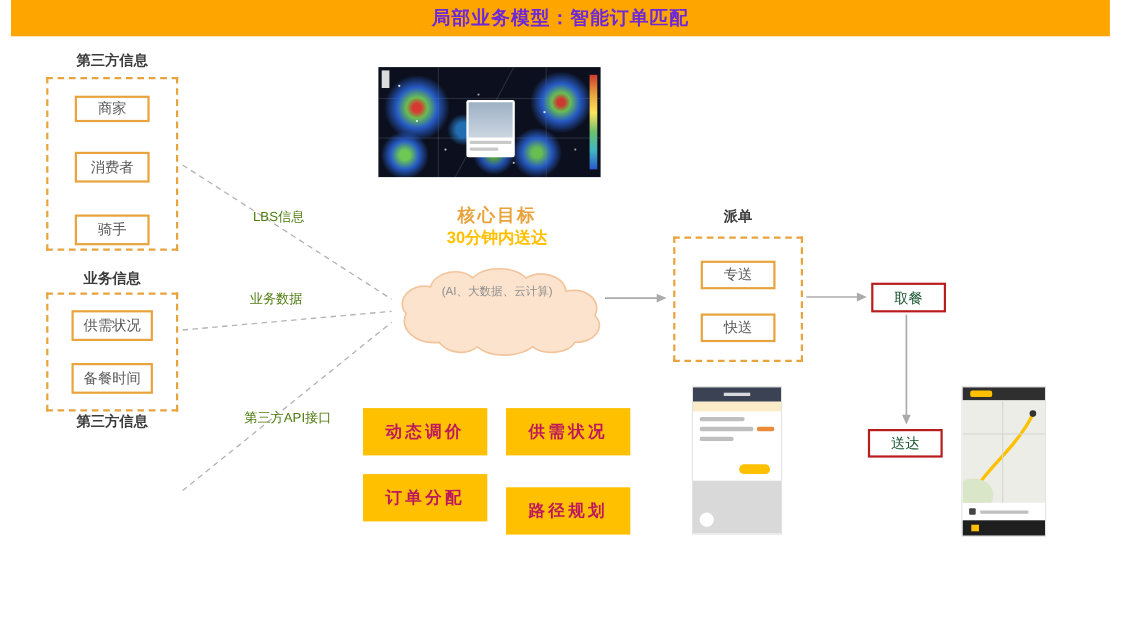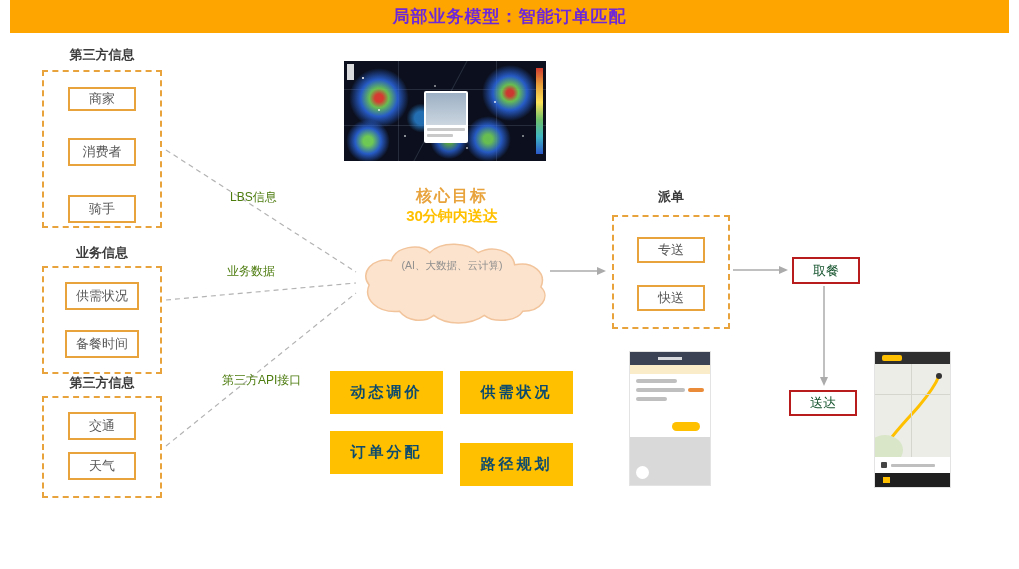--- a/index.html
+++ b/index.html
@@ -74,21 +74,21 @@
 
   
   .dispatch-label{position:absolute;left:612px;top:188px;width:118px;text-align:center;
       font-size:13px;font-weight:700;color:#3C3C3C;}
   .dispatch-box{position:absolute;left:612px;top:215px;width:118px;height:114px;
       border:2px dashed #E8A33D;box-sizing:border-box;}
   .flow-box{position:absolute;border:2px solid #b91c1c;background:#fff;color:#14532d;font-size:13px;
       display:flex;align-items:center;justify-content:center;box-sizing:border-box;}
 
   
-  .gold-btn{position:absolute;width:113px;height:43px;background:#FFC000;color:#0c4a6e;
+  .gold-btn{position:absolute;width:113px;height:43px;background:#FFC000;color:#be185d;
       font-size:15px;font-weight:700;letter-spacing:3px;display:flex;align-items:center;justify-content:center;}
 
   
   .phone{position:absolute;background:#fff;box-shadow:0 0 0 1px #E3E3E3;overflow:hidden;}
   .phone1{left:630px;top:352px;width:80px;height:133px;}
   .p1-status{height:13px;background:#3A4254;position:relative;}
   .p1-status::after{content:"";position:absolute;left:28px;top:5px;width:24px;height:3px;background:rgba(255,255,255,.8);}
   .p1-banner{height:9px;background:#FBECC9;}
   .p1-body{position:relative;height:63px;padding:5px 6px;box-sizing:border-box;}
   .tline{height:4px;background:#BFBFBF;border-radius:2px;margin-bottom:5px;}
@@ -139,24 +139,20 @@
     <div class="item-box" style="left:24px;top:123px;width:68px;height:28px;">骑手</div>
   </div>
 
   <div class="group-label" style="left:42px;top:244px;">业务信息</div>
   <div class="group-box" style="left:42px;top:266px;height:108px;">
     <div class="item-box" style="left:21px;top:14px;width:74px;height:28px;">供需状况</div>
     <div class="item-box" style="left:21px;top:62px;width:74px;height:28px;">备餐时间</div>
   </div>
 
   <div class="group-label" style="left:42px;top:374px;">第三方信息</div>
-  <div class="group-box" style="left:42px;top:396px;height:102px;">
-    <div class="item-box" style="left:24px;top:14px;width:68px;height:28px;">交通</div>
-    <div class="item-box" style="left:24px;top:54px;width:68px;height:28px;">天气</div>
-  </div>
 
   <div class="edge-label" style="left:230px;top:189px;">LBS信息</div>
   <div class="edge-label" style="left:227px;top:263px;">业务数据</div>
   <div class="edge-label" style="left:222px;top:372px;">第三方API接口</div>
 
   <div class="map-shot">
     <div class="street st1"></div>
     <div class="street st2"></div>
     <div class="street st3"></div>
     <div class="street st4"></div>

